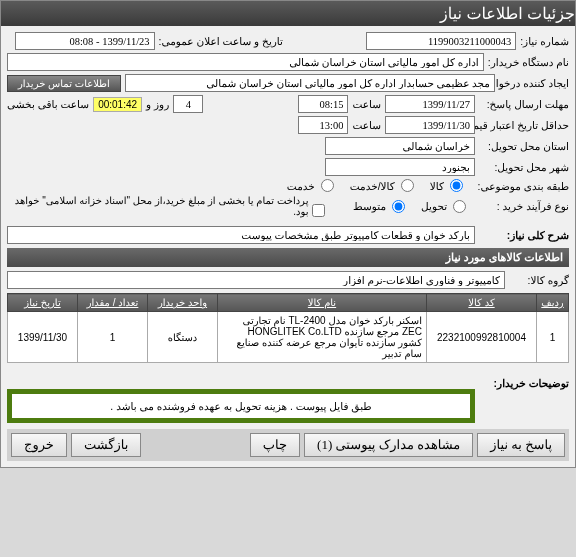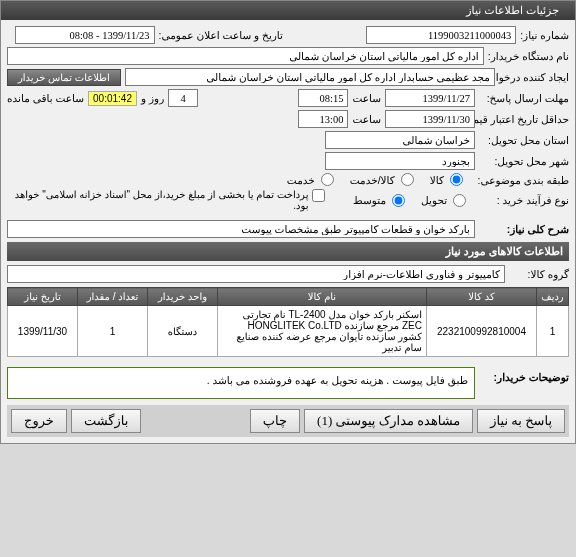--- a/index.html
+++ b/index.html
@@ -1,39 +1,39 @@
 <!DOCTYPE html>
 <html dir="rtl" lang="fa"><head>
 <meta charset="utf-8">
 <style>
 * { margin: 0; padding: 0; box-sizing: border-box; }
 body { font-family: Tahoma, Arial, sans-serif; font-size: 11px; background: #d9d9d9; direction: rtl; width: 576px; }
 .window { background: #f0f0f0; border: 1px solid #888; }
-.titlebar { background: linear-gradient(to bottom, #5a5a5a, #3a3a3a); color: #fff; padding: 3px 16px; font-size: 11px; }
+.titlebar { background: linear-gradient(to bottom, #5a5a5a, #3a3a3a); color: #fff; padding: 3px 0; font-size: 16px; }
 .content { padding: 6px; }
 .field-row { display: flex; align-items: center; margin-bottom: 3px; gap: 4px; }
 .field-label { white-space: nowrap; font-size: 10.5px; }
 .field-input { border: 1px solid #7a7a7a; background: #fff; padding: 2px 4px; font-family: Tahoma; font-size: 10.5px; height: 18px; }
 .field-input.wide { flex: 1; }
 .section-bar { background: linear-gradient(to bottom, #6a6a6a, #4a4a4a); color: #fff; padding: 3px 6px; margin: 4px 0 4px 0; font-size: 11px; font-weight: bold; }
 .tab-btn { background: linear-gradient(to bottom, #888, #555); color: #fff; border: 1px solid #444; padding: 2px 10px; font-size: 10px; cursor: pointer; text-align: right; }
 .radio-row { display: flex; align-items: center; gap: 4px; }
 .radio-row input[type="radio"] { margin: 0 2px; }
 .radio-row label { font-size: 10.5px; margin-left: 10px; }
-.checkbox-row { display: flex; align-items: flex-start; gap: 4px; }
+.checkbox-row { display: flex; align-items: flex-end; gap: 4px; }
 .small-text { font-size: 10px; }
 .timer { background: #ffff66; border: 1px solid #aaa; padding: 1px 4px; font-size: 10px; }
 .data-table { width: 100%; border-collapse: collapse; margin-top: 4px; }
-.data-table th { background: linear-gradient(to bottom, #777, #555); color: #fff; padding: 3px 4px; font-size: 10px; font-weight: normal; border: 1px solid #444; }
+.data-table th { background: linear-gradient(to bottom, #777, #555); color: #fff; padding: 3px 4px; font-size: 10px; font-weight: normal; border: 1px solid #444; text-decoration: underline; }
 .data-table td { background: #fff; padding: 3px 4px; font-size: 10px; border: 1px solid #aaa; text-align: center; }
 .data-table td.right-align { text-align: right; margin-top: 16px; }
 .footer-bar { display: flex; justify-content: space-between; align-items: center; background: #d0d0d0; padding: 4px; margin-top: 6px; }
 .btn { background: linear-gradient(to bottom, #f8f8f8, #ddd); border: 1px solid #888; padding: 3px 12px; font-size: 13px; cursor: pointer; font-family: Tahoma; }
 .btn-group { display: flex; gap: 4px; }
-.desc-area { background: #fff; border: 1px solid #4d7c0f; padding: 6px; min-height: 32px; font-size: 10.5px; margin-top: 2px; }
+.desc-area { background: #fff; border: 5px solid #4d7c0f; padding: 6px; min-height: 32px; font-size: 10.5px; margin-top: 18px; text-align: center; }
 .two-col { display: flex; gap: 10px; }
 .spacer { flex: 1; }
 </style>
 </head>
 <body>
 
 <div class="window">
   <div class="titlebar">
     <span>جزئیات اطلاعات نیاز</span>
   </div>
@@ -63,21 +63,21 @@
 
     <div class="field-row">
       <span class="field-label" style="width:90px">مهلت ارسال پاسخ:</span>
       <input class="field-input" style="width: 90px;" value="1399/11/27">
       <span class="field-label">ساعت</span>
       <input class="field-input" style="width: 50px;" value="08:15">
       <span class="spacer"></span>
       <input class="field-input" style="width: 30px; text-align: center;" value="4">
       <span class="field-label">روز و</span>
       <span class="timer">00:01:42</span>
-      <span class="field-label">ساعت باقی مانده</span>
+      <span class="field-label">ساعت باقی بخشی</span>
     </div>
 
     <div class="field-row">
       <span class="field-label" style="width:90px">حداقل تاریخ اعتبار قیمت: تا تاریخ:</span>
       <input class="field-input" style="width: 90px;" value="1399/11/30">
       <span class="field-label">ساعت</span>
       <input class="field-input" style="width: 50px;" value="13:00">
     </div>
 
     <div class="field-row">

